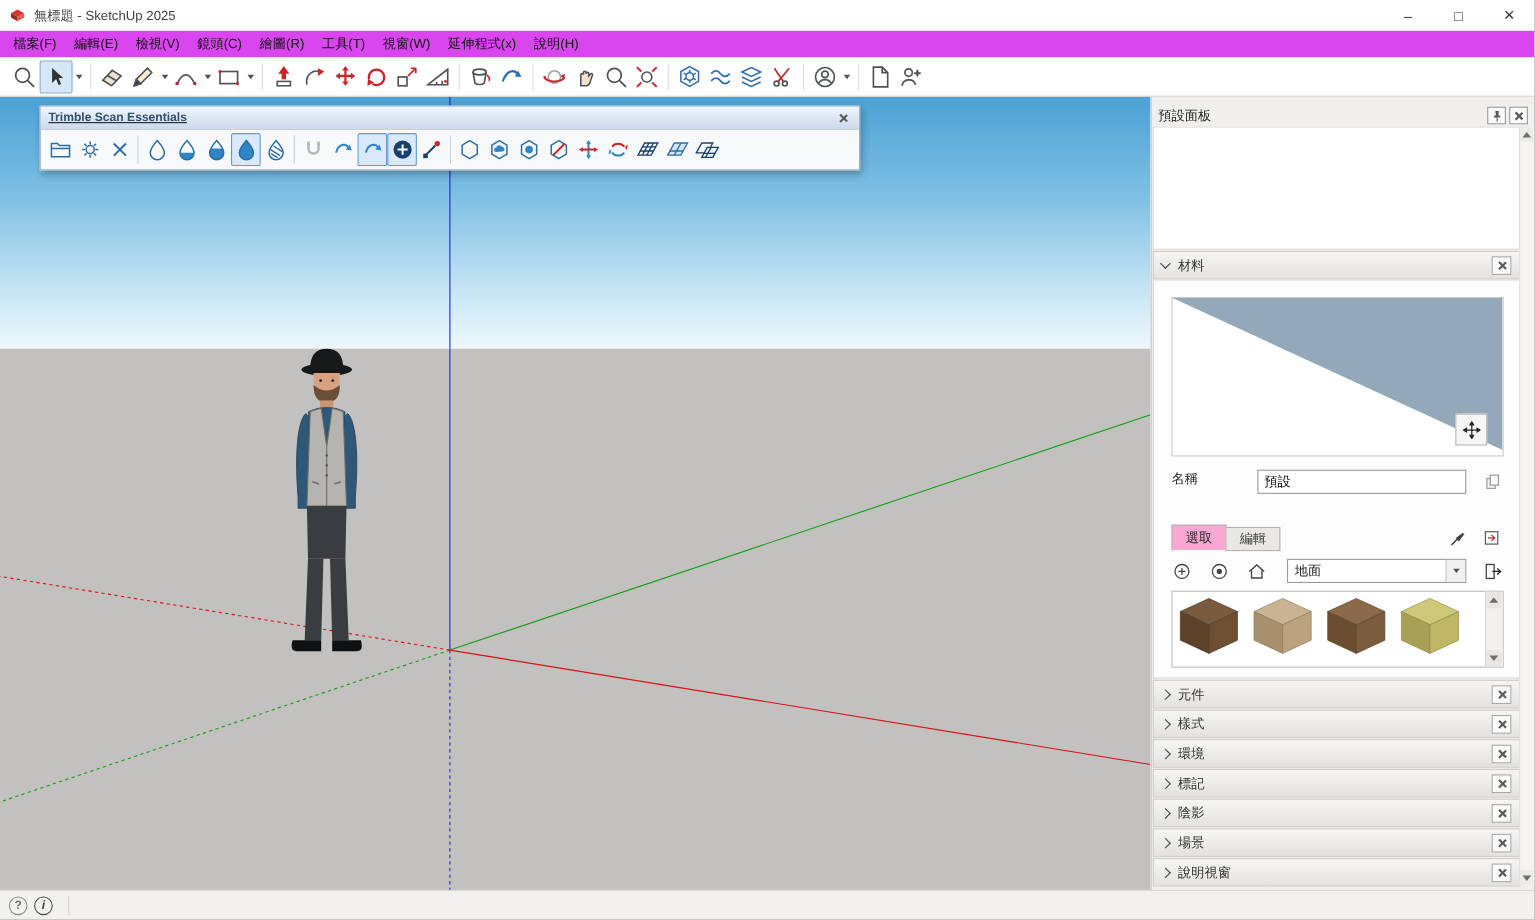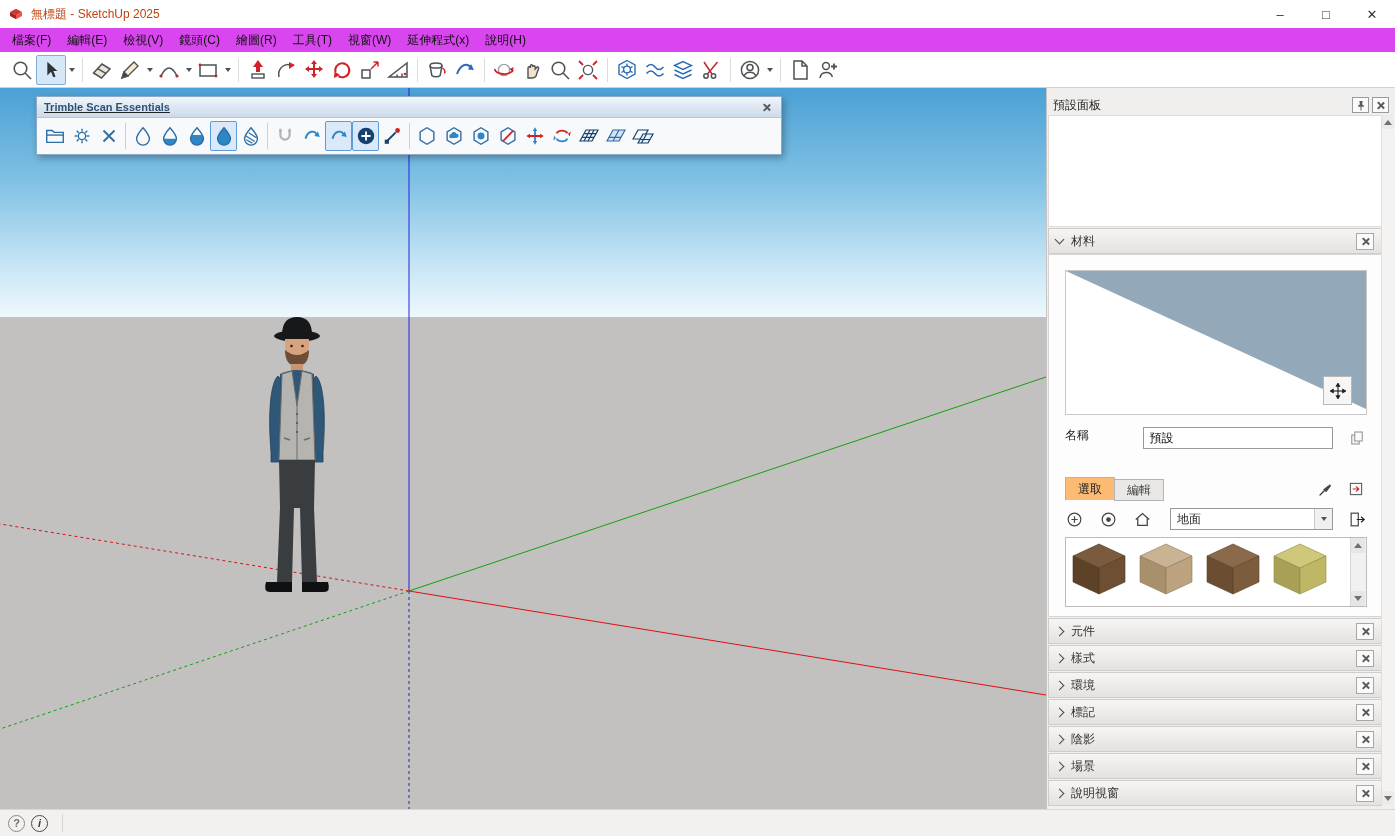--- a/index.html
+++ b/index.html
@@ -2,21 +2,21 @@
 <html><head>
 <meta charset="utf-8">
 <style>
   html,body{margin:0;padding:0;background:#9a9a9a;}
   .app{position:relative;width:1395px;height:836px;background:#ffffff;overflow:hidden;
        font-family:"Liberation Sans","DejaVu Sans",sans-serif;font-size:12px;color:#222;}
 
   
   .titlebar{position:absolute;top:0;left:0;right:0;height:28px;display:flex;align-items:center;background:#fff;}
   .applogo{margin-left:8px;display:flex;align-items:center;}
-  .apptitle{margin-left:7px;font-size:12px;color:#c2410c;}
+  .apptitle{margin-left:7px;font-size:12px;color:#404040;}
   .wincontrols{margin-left:auto;display:flex;height:100%;}
   .winbtn{width:46px;height:100%;display:flex;align-items:center;justify-content:center;font-size:13px;color:#333;}
 
   
   .menubar{position:absolute;top:28px;left:0;right:0;height:24px;display:flex;align-items:center;
            padding-left:4px;background:#d946ef;border-bottom:1px solid #efefef;}
   .menuitem{padding:3px 8px;font-size:12px;color:#111;}
 
   
   .toolbar{position:absolute;top:52px;left:0;right:0;height:35px;background:#fff;border-bottom:1px solid #d2d2d2;
@@ -73,21 +73,21 @@
   .mat-preview{position:absolute;left:16px;top:15px;width:302px;height:145px;background:#fff;border:1px solid #c9c8c7;box-sizing:border-box;overflow:hidden;}
   .create-mat{position:absolute;right:14px;bottom:9px;width:27px;height:27px;background:#f6f6f6;border:1px solid #b9b8b7;
               display:flex;align-items:center;justify-content:center;}
   .name-row{position:absolute;left:16px;top:172px;width:302px;height:24px;display:flex;}
   .name-label{width:36px;font-size:12px;color:#222;}
   .name-input{width:222px;height:22px;border:1px solid #9a9998;background:#fff;font-size:12px;padding:0 5px;box-sizing:border-box;
               font-family:"Liberation Sans","DejaVu Sans",sans-serif;margin-left:48px;}
   .copy-btn{margin-left:14px;width:24px;height:22px;display:flex;align-items:center;justify-content:center;}
   .tabs-row{position:absolute;left:16px;top:222px;width:302px;height:24px;display:flex;align-items:flex-end;}
   .tab{height:22px;padding:0 12px;display:flex;align-items:center;font-size:12px;border:1px solid #b5b4b3;box-sizing:border-box;}
-  .tab.active{background:#fdba74;border-bottom:1px solid #fff;height:24px;}
+  .tab.active{background:#f9a8d4;border-bottom:1px solid #fff;height:24px;}
   .tab.idle{background:#e9e8e7;color:#444;margin-left:-1px;}
   .tabs-right{margin-left:auto;display:flex;align-items:flex-end;gap:8px;padding-bottom:2px;}
   .ibtn{width:22px;height:20px;display:flex;align-items:center;justify-content:center;}
   .combo-row{position:absolute;left:16px;top:252px;width:302px;height:24px;display:flex;align-items:center;gap:15px;}
   .combo{width:198px;height:22px;border:1px solid #9a9998;background:#fff;display:flex;align-items:center;box-sizing:border-box;margin-left:3px;}
   .combo-text{flex:1;padding:0 6px;font-size:12px;}
   .combo-arrow{width:17px;height:20px;border-left:1px solid #c9c8c7;display:flex;align-items:center;justify-content:center;background:#f0f0f0;}
   .swatches{position:absolute;left:16px;top:282px;width:302px;height:70px;background:#fff;border:1px solid #bcbbba;box-sizing:border-box;}
   .swatch-list{position:absolute;left:2px;top:2px;display:flex;gap:5px;}
   .swatch{width:62px;height:60px;display:flex;align-items:center;justify-content:center;}

